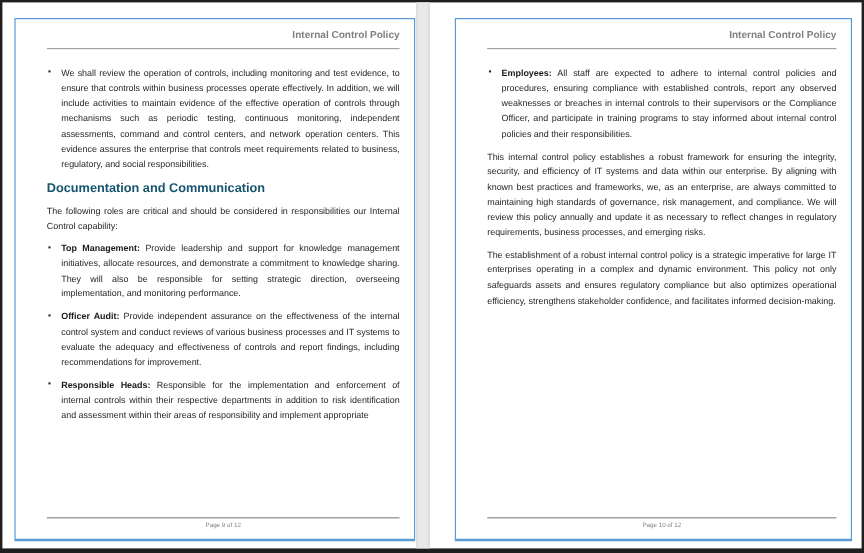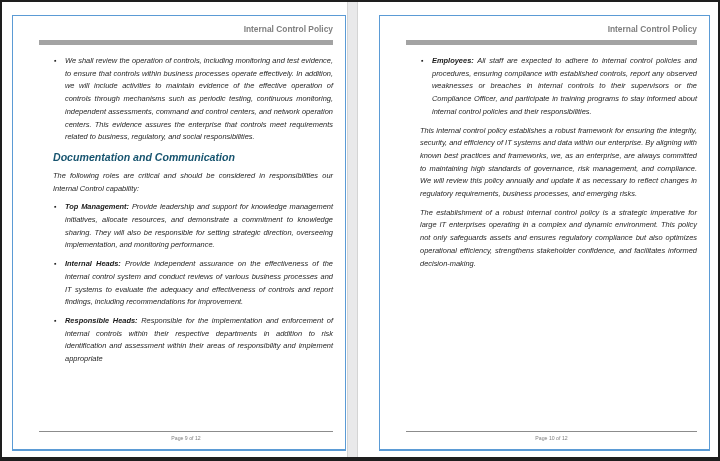--- a/index.html
+++ b/index.html
@@ -25,29 +25,28 @@
     background: #fff;
     box-sizing: border-box;
   }
   #page-9 { left: 10px; width: 334px; height: 436px; }
   #page-10 { left: 15px; width: 331px; }
   .page-pos-right { left: 377px !important; width: 331px; height: 436px !important; }
 
   .header {
   position: absolute; top: 8px; left: 26px; right: 12px;
     height: 16px;
-    border-bottom: 5px solid #a3a3a3;
+    border-bottom: 1px solid #a3a3a3;
     text-align: right;
     font-size: 8.4px; font-weight: bold; color: #7f7f7f;
   }
   .body {
-    position: absolute; top: 39px; left: 40px; right: 12px;
+    position: absolute; top: 39px; left: 26px; right: 12px;
     font-size: 7.45px; line-height: 12.7px; color: #262626;
     text-align: justify;
-    font-style: italic;
   }
   .body p { margin: 0 0 6px 0; }
   .body h2 {
     margin: 7px 0 6px 0;
     font-size: 10.6px; line-height: 13px; font-weight: bold; color: #17546f;
   }
   ul.bl { list-style: none; margin: 0; padding: 0; }
   ul.bl li { position: relative; padding-left: 12px; margin-bottom: 6px; }
   ul.bl li .bullet {
     position: absolute; left: 1px; top: 0; font-size: 7px;
@@ -78,21 +77,21 @@
       <h2>Documentation and Communication</h2>
       <p>The following roles are critical and should be considered in responsibilities our Internal Control capability:</p>
       <ul class="bl">
         <li>
           <span class="bullet">▪</span>
           <b>Top Management:</b>
           <span>Provide leadership and support for knowledge management initiatives, allocate resources, and demonstrate a commitment to knowledge sharing. They will also be responsible for setting strategic direction, overseeing implementation, and monitoring performance.</span>
         </li>
         <li>
           <span class="bullet">▪</span>
-          <b>Internal Heads:</b>
+          <b>Officer Audit:</b>
           <span> Provide independent assurance on the effectiveness of the internal control system and conduct reviews of various business processes and IT systems to evaluate the adequacy and effectiveness of controls and report findings, including recommendations for improvement.</span>
         </li>
         <li>
           <span class="bullet">▪</span>
           <b>Responsible Heads:</b>
           <span>Responsible for the implementation and enforcement of internal controls within their respective departments in addition to risk identification and assessment within their areas of responsibility and implement appropriate</span>
         </li>
       </ul>
     </div>
     <div class="footer">Page 9 of 12</div>

